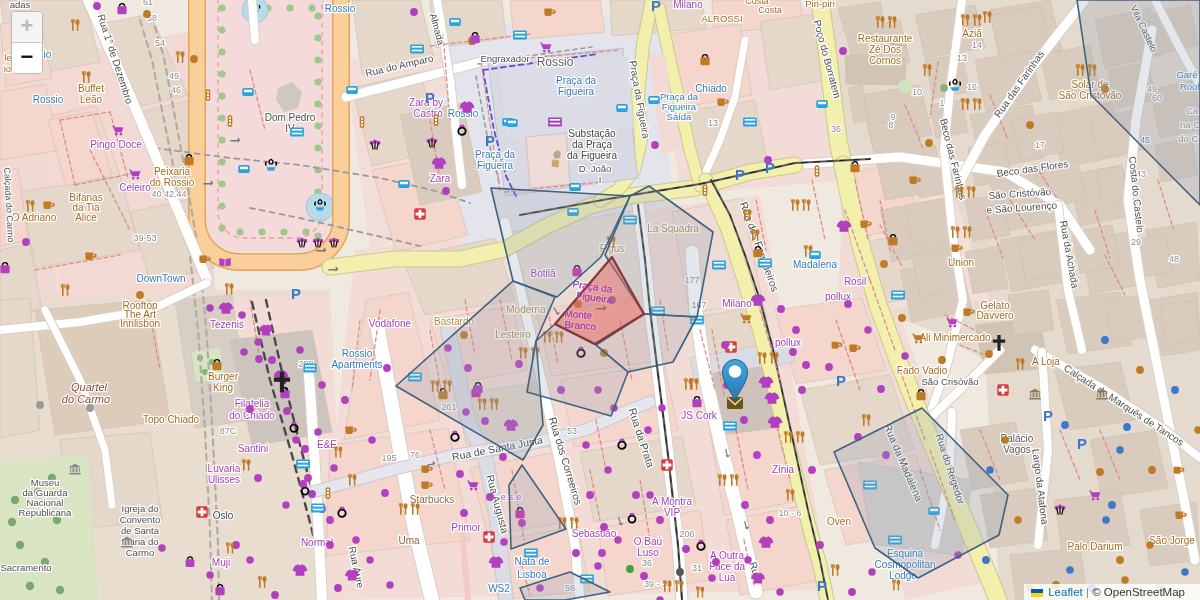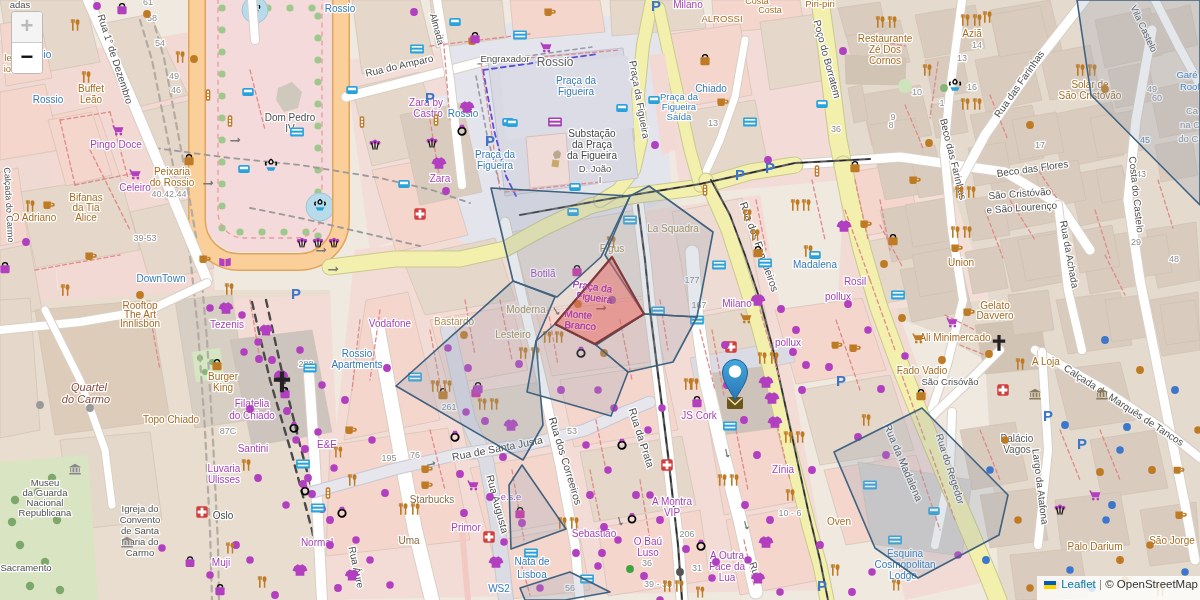--- a/index.html
+++ b/index.html
@@ -1,19 +1,19 @@
 <!DOCTYPE html>
 <html><head><meta charset="utf-8"><style>
 html,body{margin:0;padding:0;width:1200px;height:600px;overflow:hidden}
 #map{position:relative;width:1200px;height:600px;font-family:"Liberation Sans",sans-serif;background:#efe9e0}
 .zc{position:absolute;left:11px;top:11px;width:30px;border:1px solid #b9b9b9;border-radius:4px;overflow:hidden;z-index:10;background:#fff}
 .zc div{width:30px;height:30px;text-align:center;font:bold 22px/28px "Liberation Sans",sans-serif}
 .zin{background:#f4f4f4;color:#bbb;border-bottom:1px solid #ccc}
 .zout{background:#fff;color:#111}
-.attr{position:absolute;right:0;bottom:0;height:24px;background:rgba(255,255,255,0.82);font:11.5px/16px "Liberation Sans",sans-serif;color:#333;padding:0 2px 0 7px;z-index:10;white-space:nowrap}
+.attr{position:absolute;right:0;bottom:0;height:16px;background:rgba(255,255,255,0.82);font:11.5px/16px "Liberation Sans",sans-serif;color:#333;padding:0 15px 0 7px;z-index:10;white-space:nowrap}
 .attr a{color:#0078A8;text-decoration:none}
 .flag{display:inline-block;width:12px;height:8px;background:linear-gradient(#005BBB 50%,#FFD500 50%);vertical-align:-1px;margin-right:2px}
 </style></head><body>
 <div id="map">
 <svg width="1200" height="600" viewBox="0 0 1200 600" font-family="Liberation Sans, sans-serif">
 <defs>
 <symbol id="sh" overflow="visible">
           <path d="M-5 -3 L-2 -5 L0 -4 L2 -5 L5 -3 L6.5 0.5 L3.8 1.5 L3.8 5 L-3.8 5 L-3.8 1.5 L-6.5 0.5 Z"></path>
         </symbol>
 <symbol id="fk" overflow="visible">

